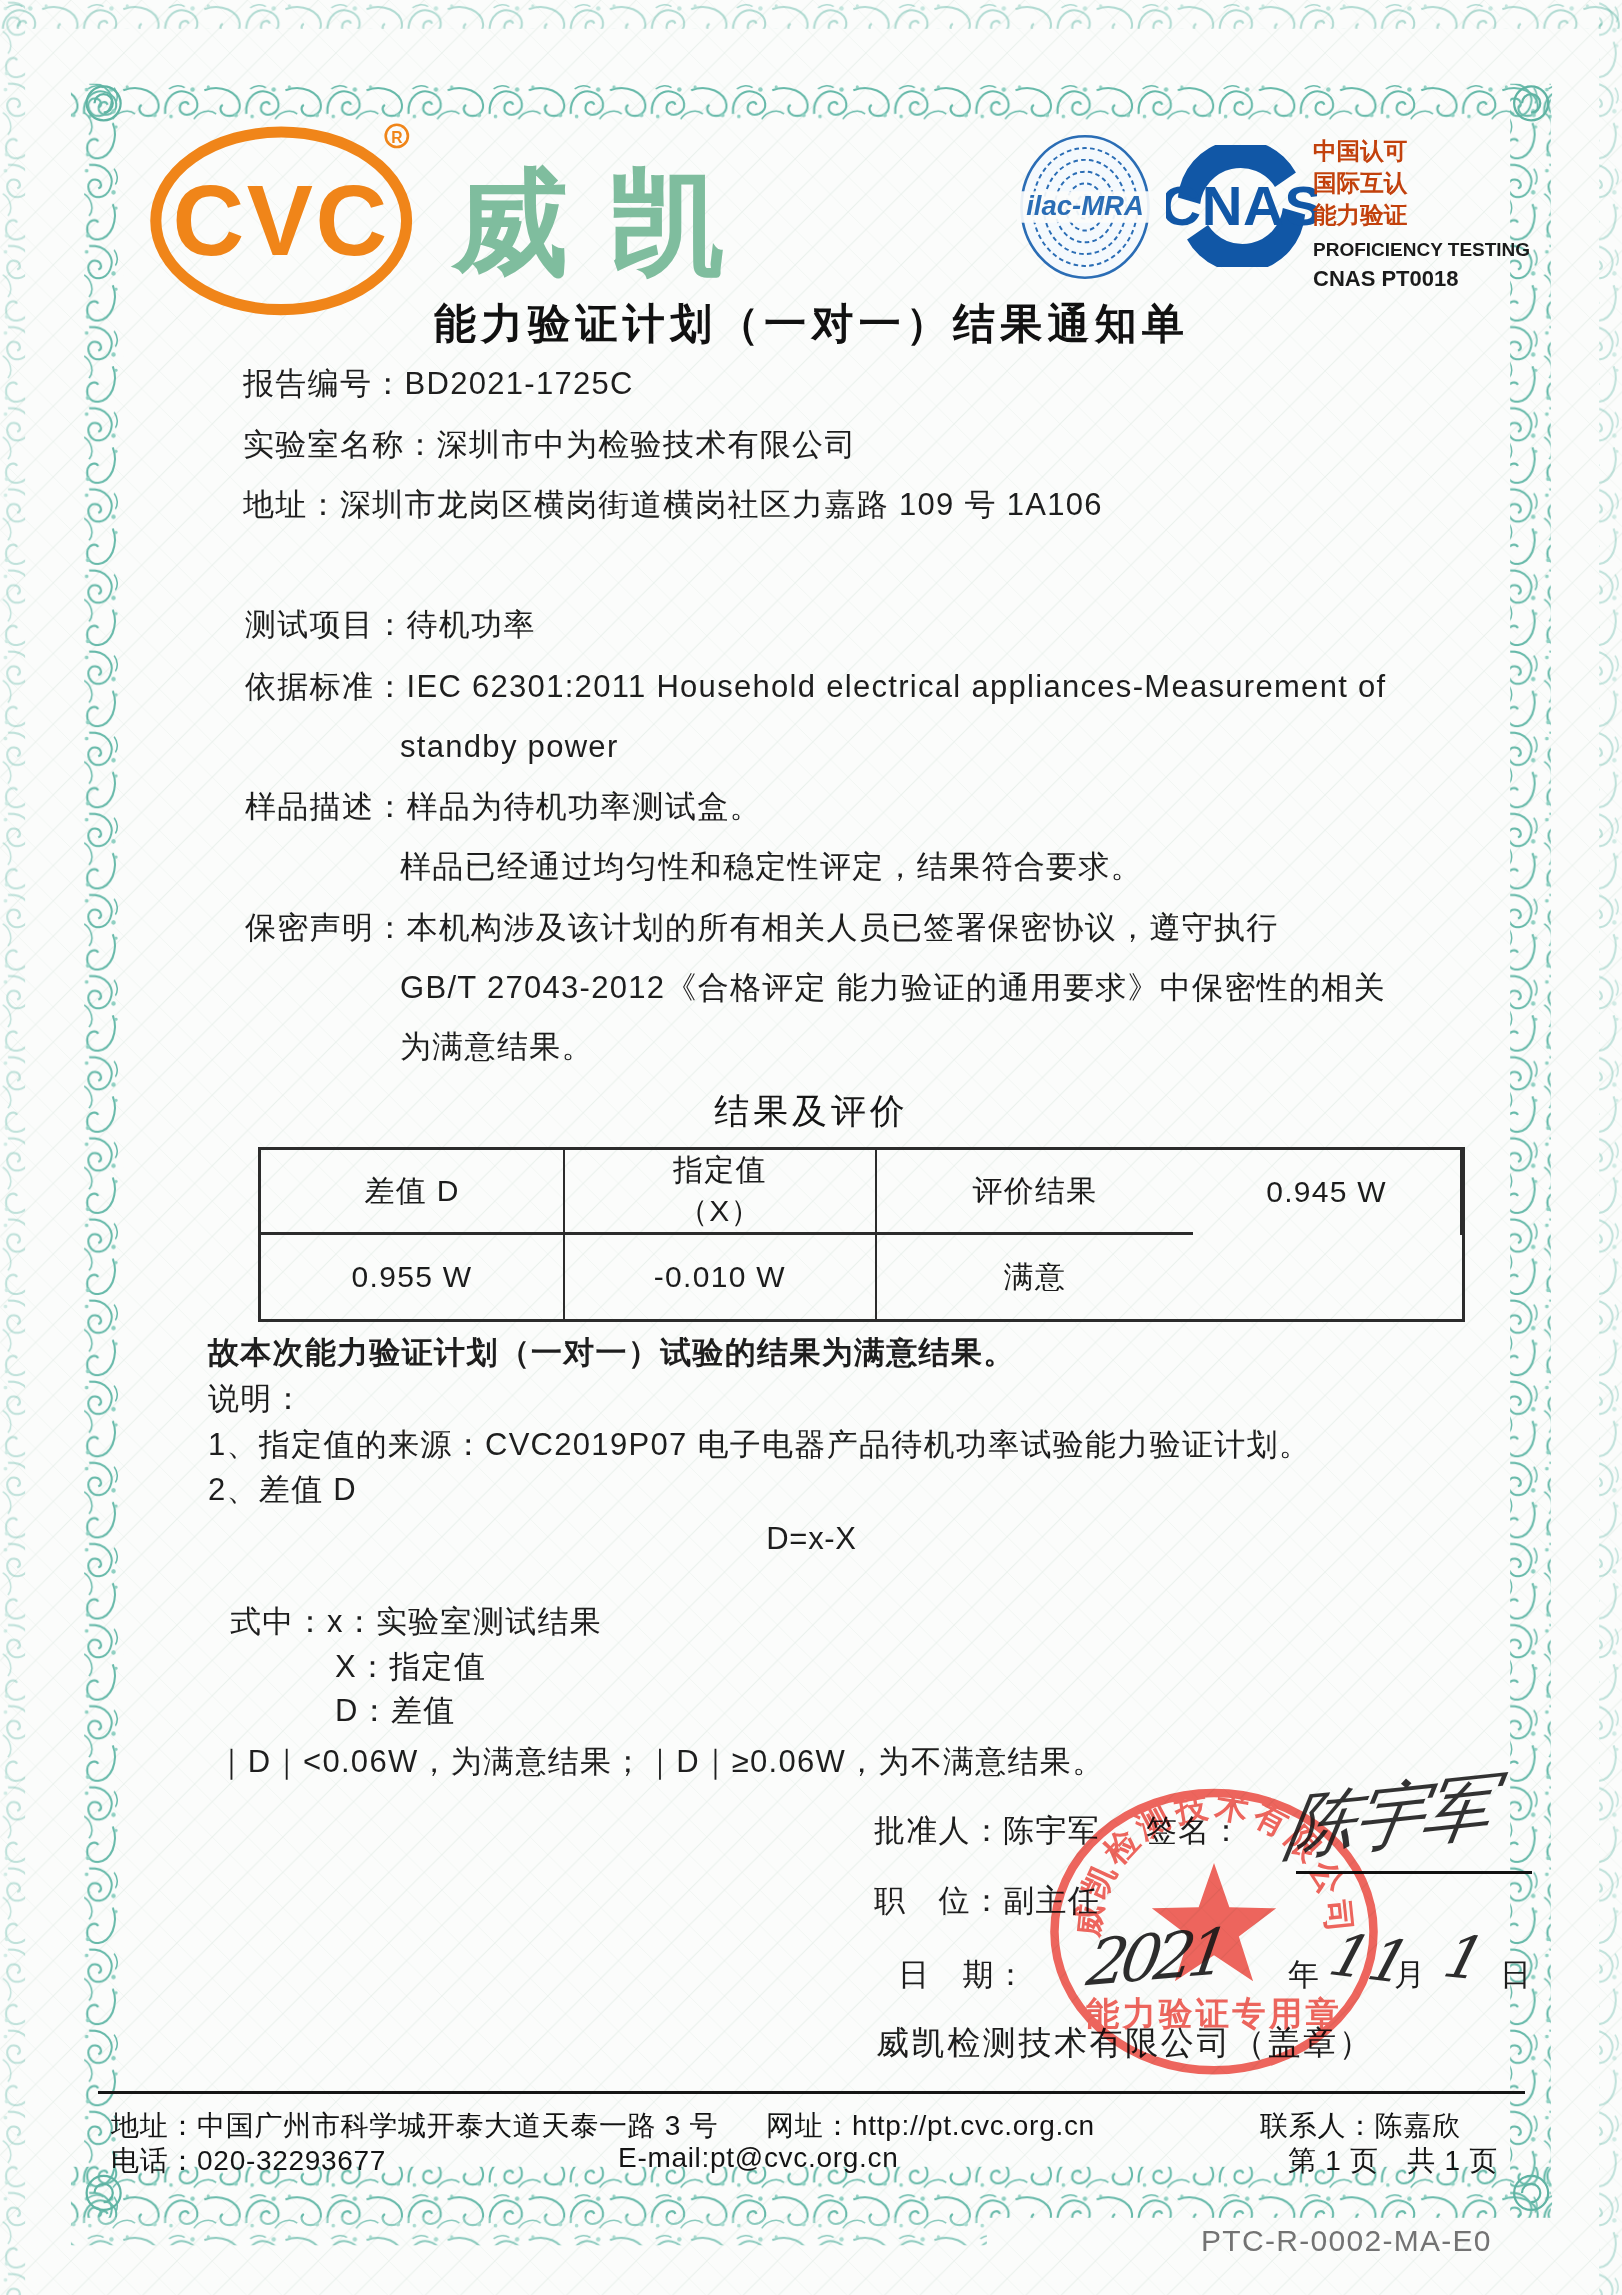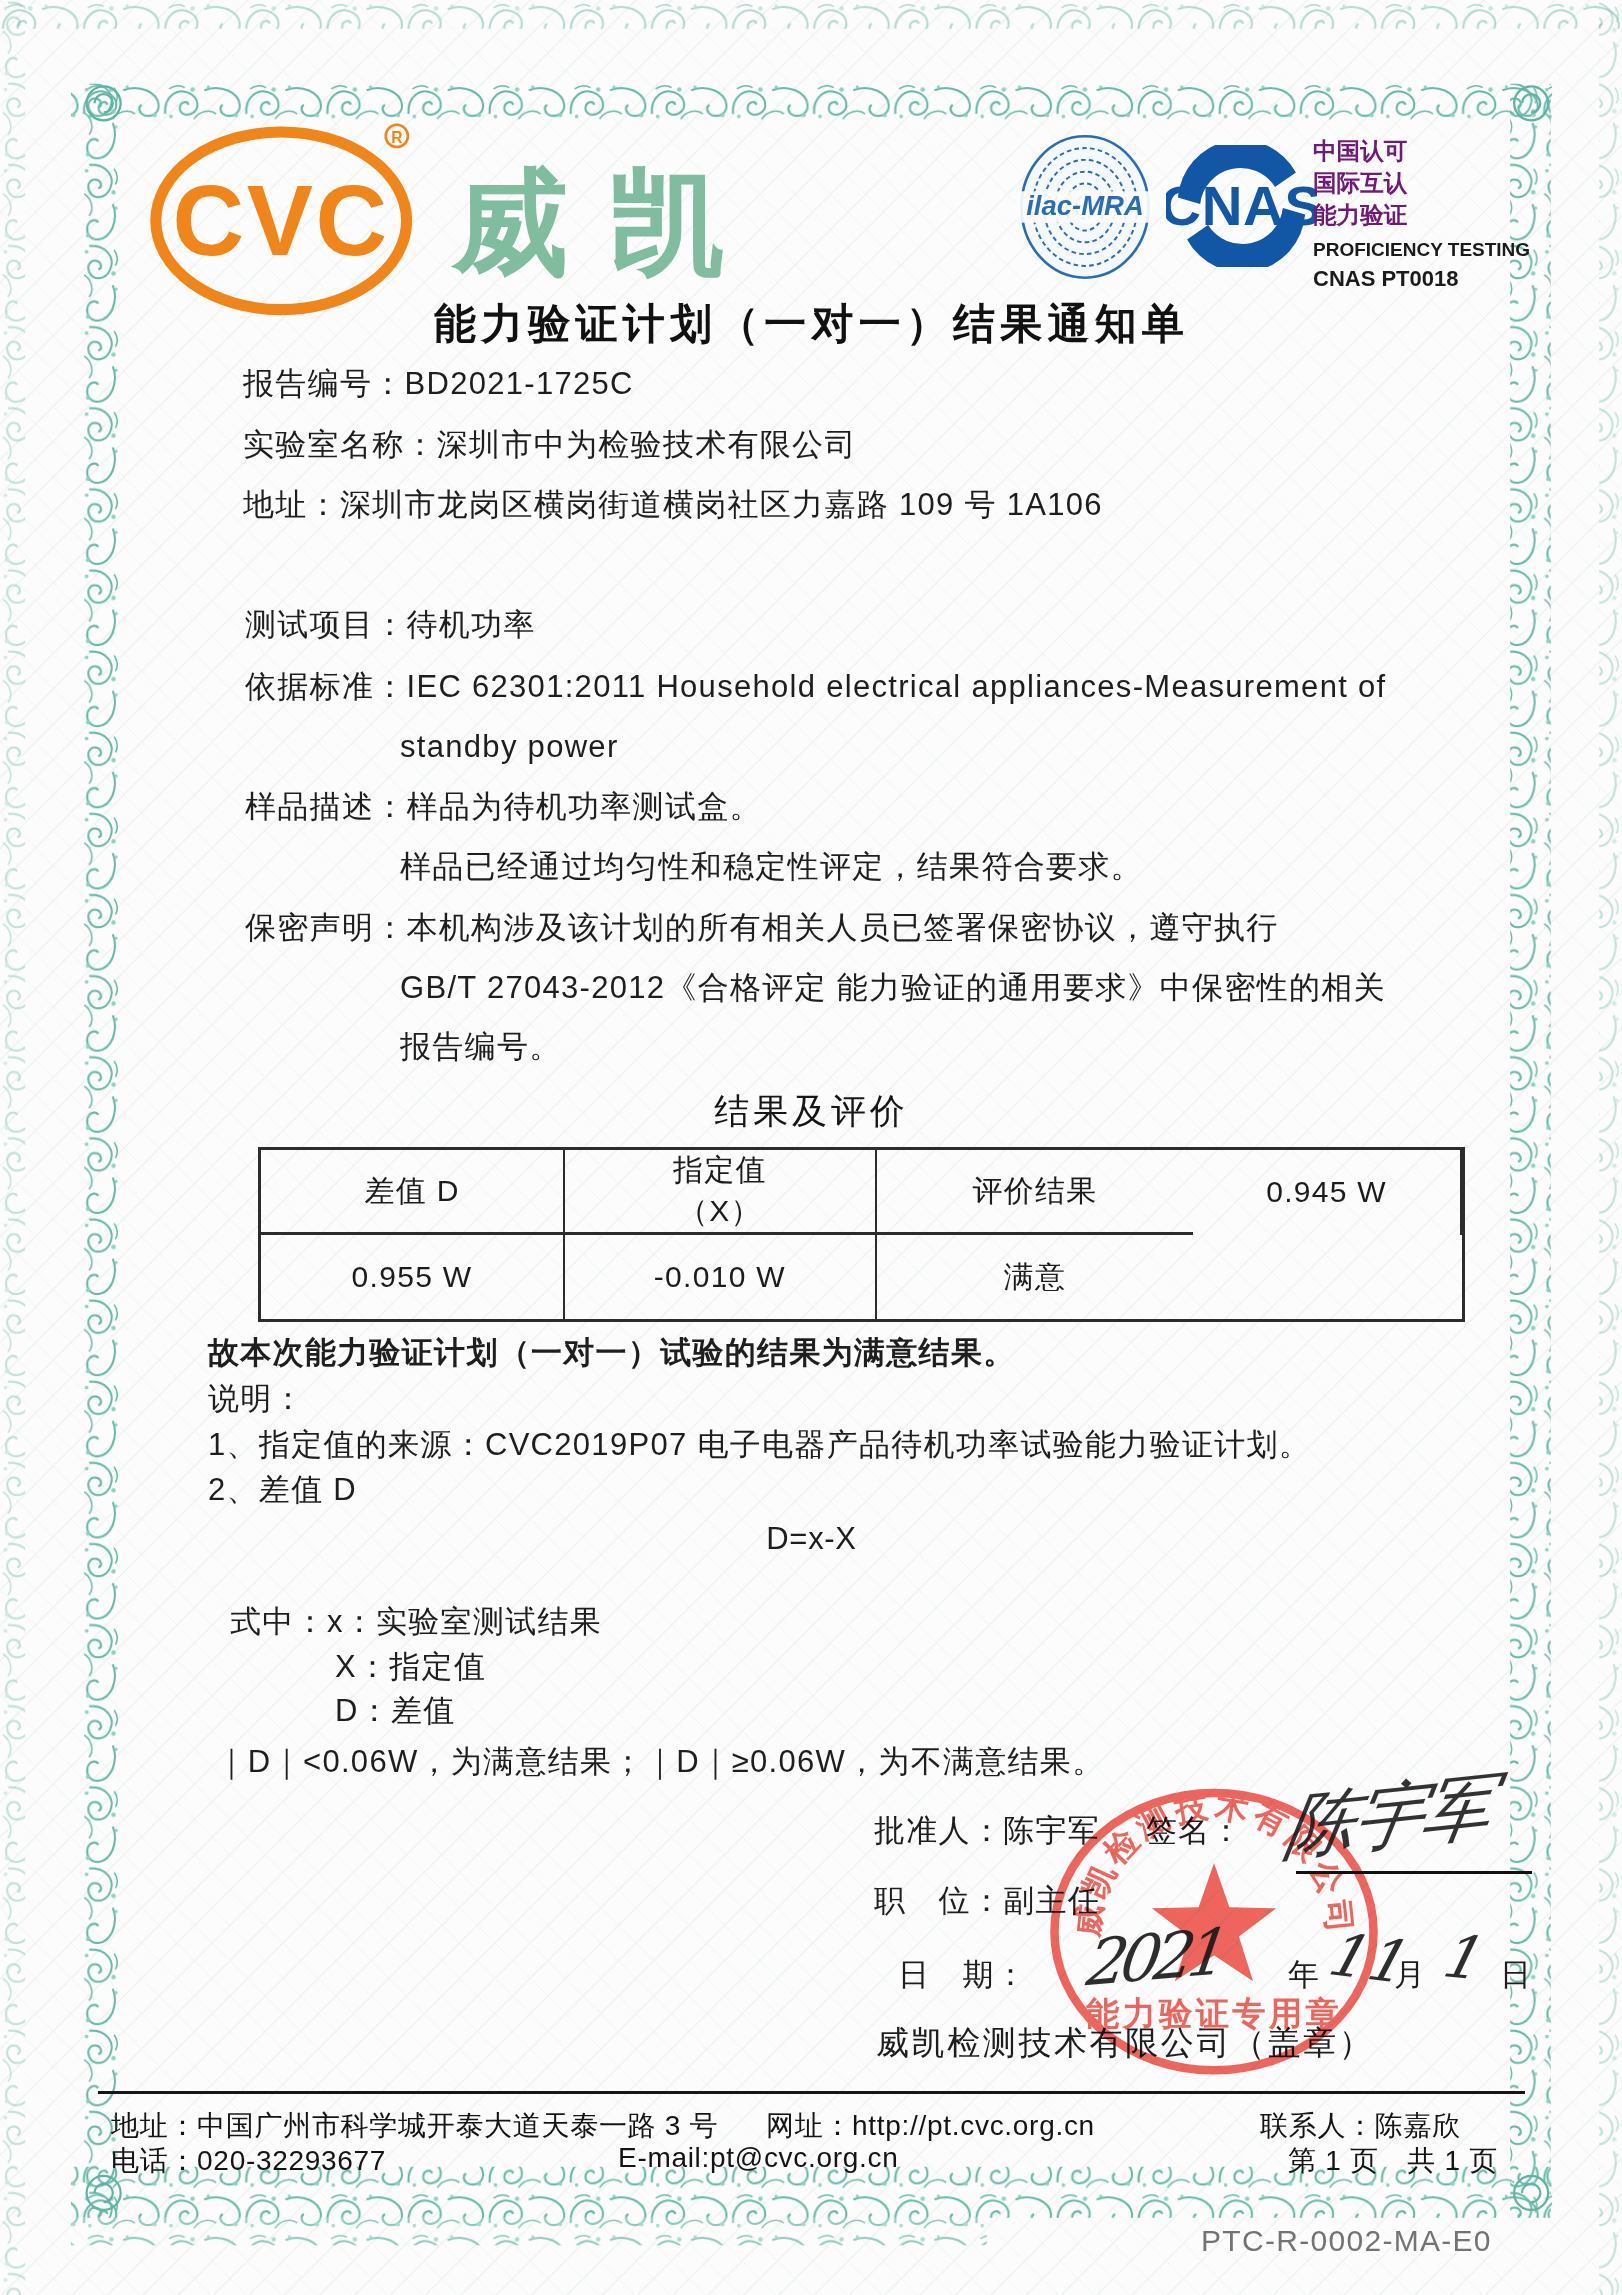--- a/index.html
+++ b/index.html
@@ -19,21 +19,21 @@
   .title{
     font-size:42px;font-weight:bold;letter-spacing:5.2px;
     text-align:center;color:#111;
   }
   .section-heading{font-size:35px;letter-spacing:3.9px;text-align:center;color:#161616;}
   .bold{font-weight:bold;}
   .weikai{
     font-size:116px;font-weight:bold;color:#7fbd9e;
     letter-spacing:41px;line-height:1;white-space:nowrap;
   }
-  .accred-line{font-size:23.6px;font-weight:bold;color:#701a75;line-height:1;white-space:nowrap;}
+  .accred-line{font-size:23.6px;font-weight:bold;color:#c2410c;line-height:1;white-space:nowrap;}
   .accred-en{font-size:19px;font-weight:bold;color:#1b1b1b;line-height:1;white-space:nowrap;}
   .accred-code{font-size:22px;font-weight:bold;color:#1b1b1b;line-height:1;white-space:nowrap;}
   
   .rtable{
     left:258px;top:1147px;width:1207px;height:175px;
     display:grid;
     grid-template-columns:467fr 479fr 486fr 413fr;
     grid-template-rows:134fr 133fr;
     border:3.3px solid #2c2c2c;
     box-sizing:border-box;
@@ -182,21 +182,21 @@
   </div>
   <div class="abs body-row cn" style="left:400px;top:729px;">standby power</div>
   <div class="abs body-row cn" style="left:245px;top:789px;">
     <span class="label">样品描述：</span><span class="value">样品为待机功率测试盒。</span>
   </div>
   <div class="abs body-row cn" style="left:245px;top:910px;">
     <span class="label">保密声明：</span><span class="value">本机构涉及该计划的所有相关人员已签署保密协议，遵守执行</span>
   </div>
   <div class="abs body-row cn" style="left:400px;top:849px;">样品已经通过均匀性和稳定性评定，结果符合要求。</div>
   <div class="abs body-row cn" style="left:400px;top:970px;">GB/T 27043-2012《合格评定 能力验证的通用要求》中保密性的相关</div>
-  <div class="abs body-row cn" style="left:400px;top:1029px;">报告编号。</div>
+  <div class="abs body-row cn" style="left:400px;top:1029px;">为满意结果。</div>
 
   <div class="abs section-heading" style="left:98px;top:1088px;width:1427px;">结果及评价</div>
 
   <div class="abs rtable">
     <div class="rcell head">
       <span>差值 D</span>
     </div>
     <div class="rcell head">
       <span>指定值</span>
       <span>（X）</span>

